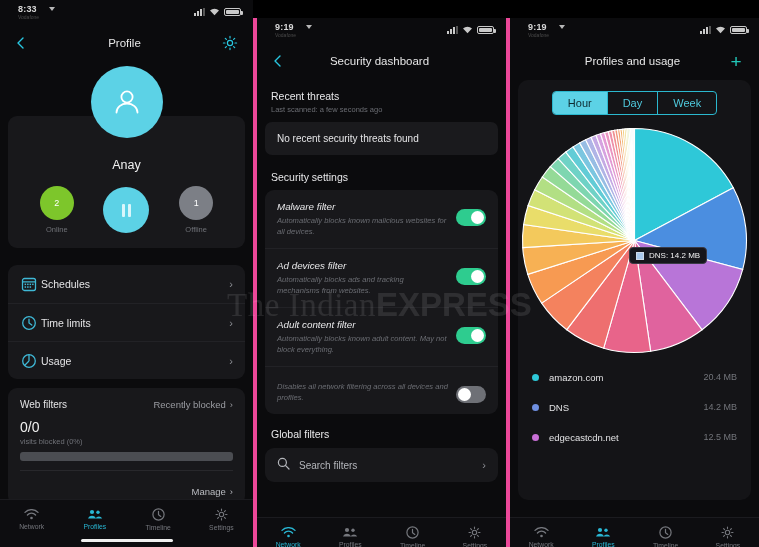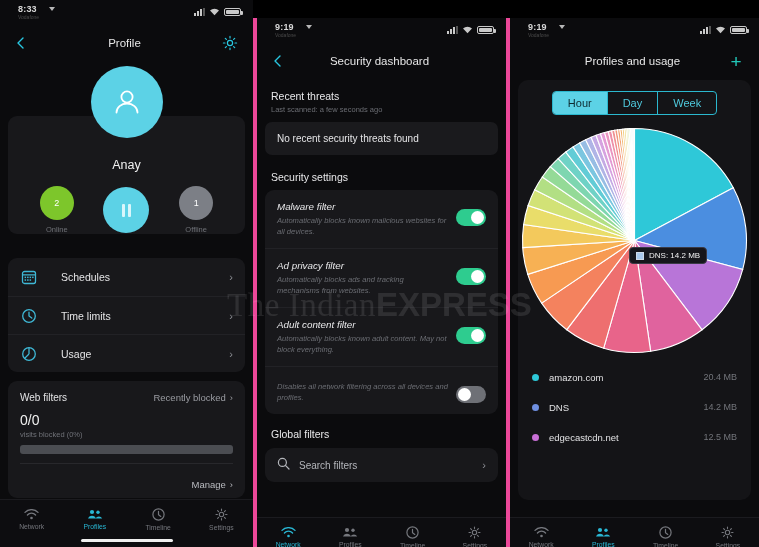--- a/index.html
+++ b/index.html
@@ -42,33 +42,33 @@
   .icon-btn { width: 18px; height: 18px; display:flex; align-items:center; justify-content:center; color:#28c7e0; }
   .plus { font-size: 19px; line-height: 1; color:#22c7b8; font-weight: 300; }
 
   
   .avatar-wrap { position: relative; height: 92px; }
   .avatar {
     position:absolute; left:50%; transform: translateX(-50%); top: 4px;
     width: 72px; height: 72px; border-radius: 50%;
     background: #5cd2e6; display:flex; align-items:center; justify-content:center; z-index: 3;
   }
-  .profile-card { margin: -38px 8px 24px; padding: 42px 10px 0; background:#18181b; border-radius: 9px; }
+  .profile-card { margin: -38px 8px 17px; padding: 42px 10px 14px; background:#18181b; border-radius: 9px; }
   .profile-name { text-align:center; font-size: 12.5px; color:#f0f0f0; margin-bottom: 14px; }
   .status-row { display:flex; align-items:center; justify-content:space-around; }
   .st-col { display:flex; flex-direction:column; align-items:center; gap:5px; width: 62px; }
   .st-circle { width:34px; height:34px; border-radius:50%; display:flex; align-items:center; justify-content:center; font-size:9px; color:#fff; }
   .st-online { background:#7dc62b; }
   .st-offline { background:#7c7f86; }
   .st-label { font-size: 7.5px; color:#6f7177; }
   .pause-btn { width:46px; height:46px; border-radius:50%; background:#5cd2e6; display:flex; align-items:center; justify-content:center; gap:3px; }
   .pause-btn b { display:block; width:3px; height:13px; background:#d9f6fb; border-radius:1px; }
 
   .menu-card { margin: 0 8px 9px; background:#18181b; border-radius:9px; overflow:hidden; }
-  .menu-row { display:flex; align-items:center; height:38px; padding: 5px 12px; gap:24px; }
+  .menu-row { display:flex; align-items:center; height:38px; padding: 5px 12px; gap:4px; }
   .menu-row + .menu-row { border-top: 1px solid #222226; }
   .menu-ico { width:17px; height:17px; color:#3fb8d6; display:flex; align-items:center; justify-content:center; }
   .menu-lbl { flex:1; font-size:10.5px; color:#e4e4e6; }
   .chev-r { color:#8c8e94; font-size:11px; }
 
   .wf-card { margin:0 8px; background:#18181b; border-radius:9px; padding: 11px 12px 6px; }
   .wf-head { display:flex; align-items:center; justify-content:space-between; }
   .wf-title { font-size:10px; color:#e4e4e6; }
   .wf-link { font-size:9.5px; color:#9a9ca2; display:flex; align-items:center; gap:4px; }
   .wf-count { font-size:14px; color:#f0f0f0; margin-top:9px; }
@@ -357,21 +357,21 @@
           <div class="set-txt">
             <div class="set-title">Malware filter</div>
             <div class="set-desc">Automatically blocks known malicious websites for all devices.</div>
           </div>
           <div class="toggle on">
               <i></i>
             </div>
         </div>
         <div class="set-row">
           <div class="set-txt">
-            <div class="set-title">Ad privacy filter</div>
+            <div class="set-title">Ad devices filter</div>
             <div class="set-desc">Automatically blocks ads and tracking mechanisms from websites.</div>
           </div>
           <div class="toggle on">
               <i></i>
             </div>
         </div>
         <div class="set-row">
           <div class="set-txt">
             <div class="set-title">Adult content filter</div>
             <div class="set-desc">Automatically blocks known adult content. May not block everything.</div>

